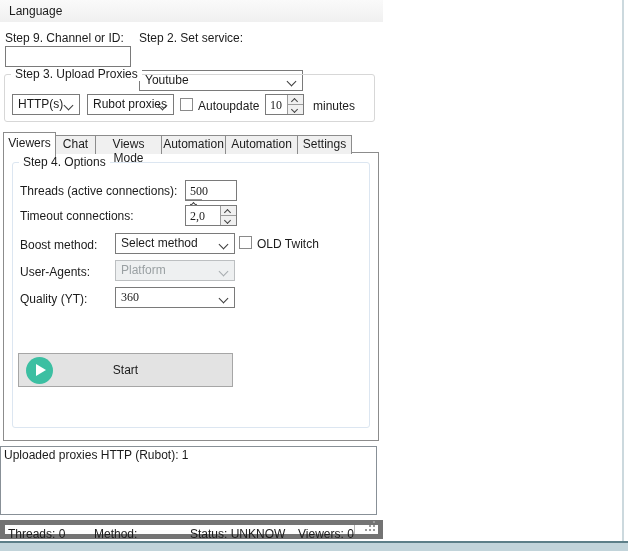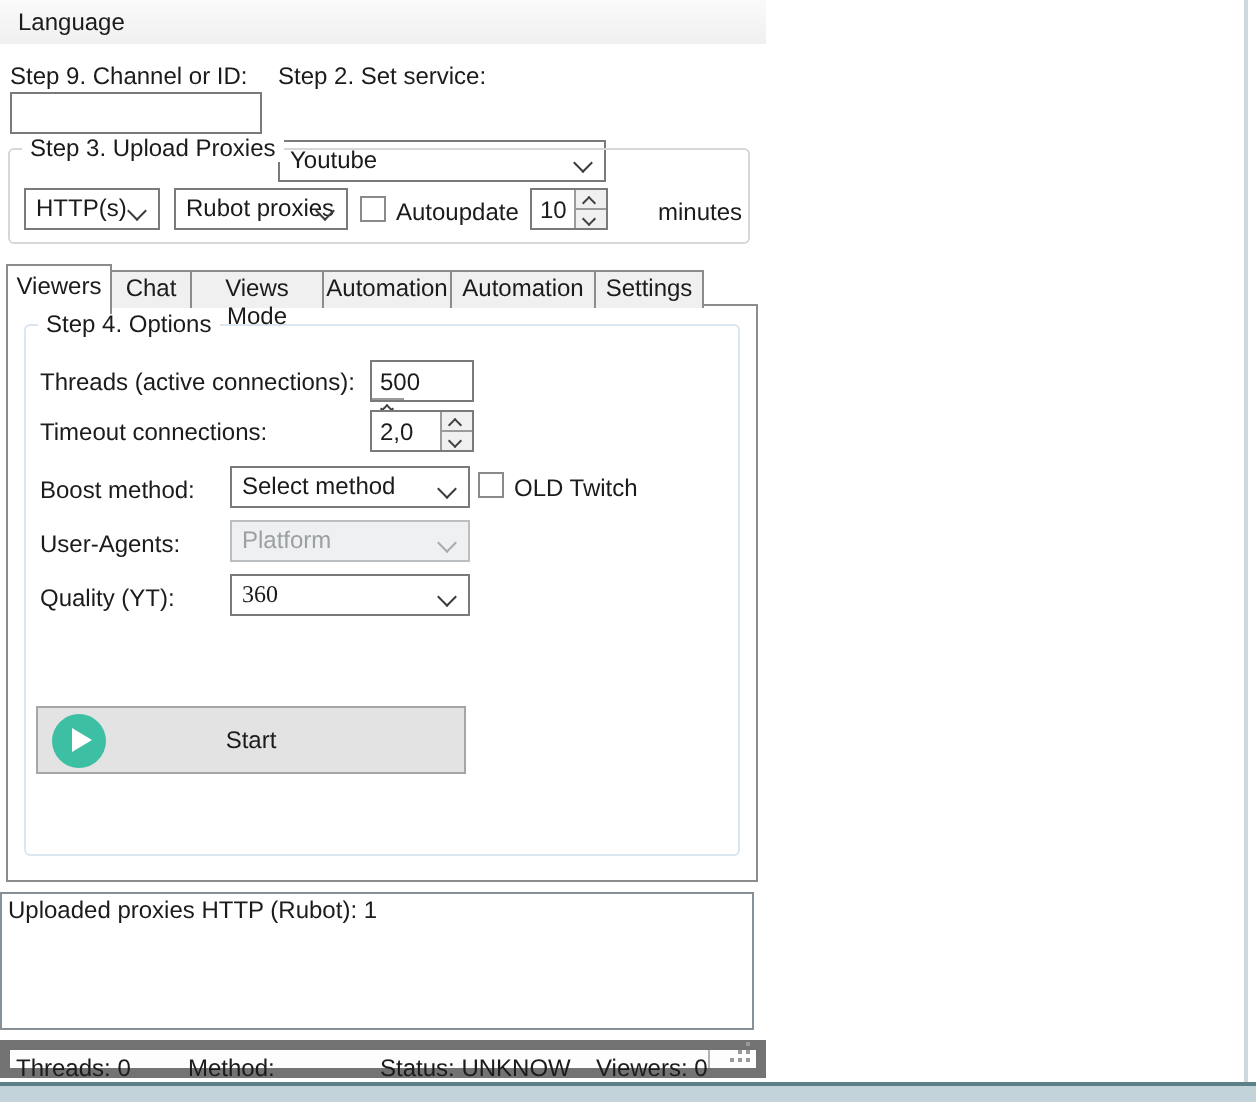--- a/index.html
+++ b/index.html
@@ -20,21 +20,21 @@
   .combo.disabled{background:#eef0f1;color:#9aa0a3;border-color:#bcbfc1;}
   .combo.disabled .chev{border-color:#a7acaf;}
   
   .group{border:1px solid #d7d7d7;border-radius:3px;}
   .group.blue{border-color:#dce6f1;}
   .legend{position:absolute;top:-8px;left:6px;background:#fff;padding:0 4px;line-height:14px;white-space:nowrap;}
   
   .checkbox{width:13px;height:13px;background:#fff;border:1px solid #8a8a8a;}
   
   .spinner{background:#fff;border:1px solid #7a7a7a;height:21px;display:flex;}
-  .spinner .val{flex:1;padding:3px 0 0 4px;}
+  .spinner .val{flex:1;padding:3px 0 0 4px;font-family:Liberation Serif, serif;}
   .spinner .btns{width:15px;border-left:1px solid #9b9b9b;background:#f0f0f0;display:flex;flex-direction:column;}
   .spinner .btns > div{flex:1;position:relative;}
   .spinner .btns > div + div{border-top:1px solid #9b9b9b;}
   .chev-up,.chev-dn{position:absolute;left:4px;width:4px;height:4px;border-left:1px solid #404040;border-bottom:1px solid #404040;}
   .chev-up{top:4px;transform:rotate(135deg);}
   .chev-dn{top:2px;transform:rotate(-45deg);}
   
   .tab{position:absolute;border:1px solid #8c8c8c;border-bottom:none;background:#f0f0f0;text-align:center;padding-top:1px;z-index:1;}
   .tab.active{background:#fff;z-index:3;padding-top:3px;}
   .tabpanel{border:1px solid #8c8c8c;background:#fff;z-index:0;}
@@ -86,21 +86,21 @@
     <div class="val">10</div>
     <div class="btns">
       <div>
           <span class="chev-up"></span>
         </div>
       <div>
           <span class="chev-dn"></span>
         </div>
     </div>
   </div>
-  <div class="lbl" style="left:329px;top:99px;">minutes</div>
+  <div class="lbl" style="left:313px;top:99px;">minutes</div>
 
   <div class="tab active" style="left:3px;top:132px;width:51px;height:21px;">Viewers</div>
   <div class="tab" style="left:55px;top:135px;width:39px;height:17px;">Chat</div>
   <div class="tab" style="left:95px;top:135px;width:65px;height:17px;">Views Mode</div>
   <div class="tab" style="left:161px;top:135px;width:63px;height:17px;">Automation</div>
   <div class="tab" style="left:225px;top:135px;width:71px;height:17px;">Automation</div>
   <div class="tab" style="left:297px;top:135px;width:53px;height:17px;">Settings</div>
 
   <div class="abs tabpanel" style="left:3px;top:152px;width:376px;height:289px;"></div>
 

